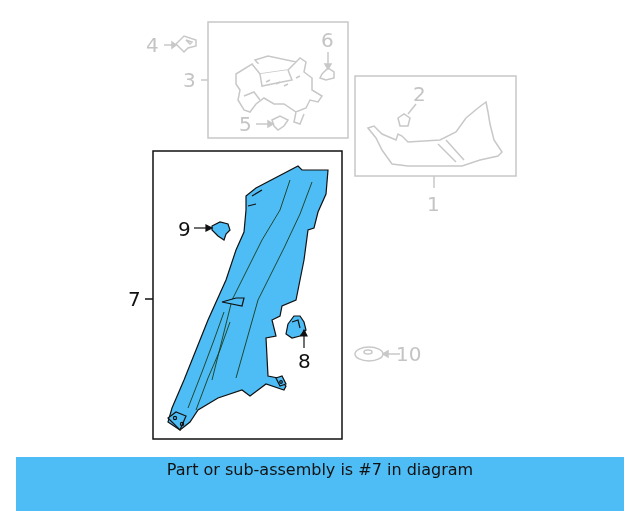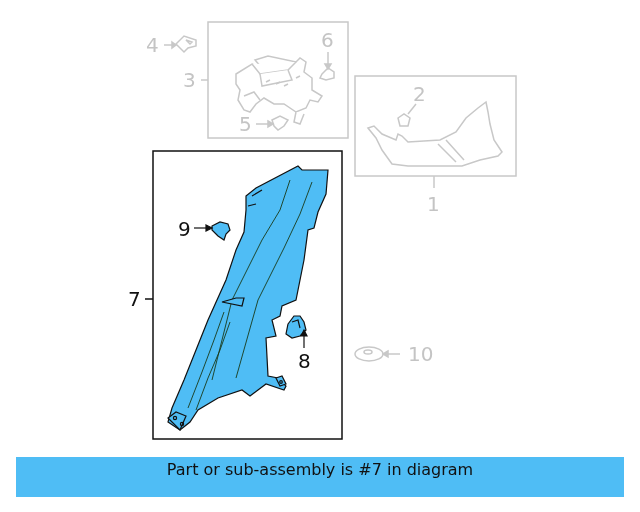--- a/index.html
+++ b/index.html
@@ -5,21 +5,21 @@
     html, body { margin: 0; padding: 0; }
     body {
       width: 640px; height: 512px; background: #ffffff; position: relative; overflow: hidden;
       font-family: "DejaVu Sans", sans-serif;
     }
     .diagram { position: absolute; left: 0; top: 0; width: 640px; height: 512px; }
     .callout { position: absolute; font-size: 20px; line-height: 20px; font-family: "DejaVu Sans", sans-serif; }
     .callout.faded { color: #c4c4c4; }
     .callout.active { color: #111111; }
     .banner {
-      position: absolute; left: 16px; top: 457px; width: 608px; height: 40px;
+      position: absolute; left: 16px; top: 457px; width: 608px; height: 54px;
       background: #4fbdf5; color: #111; text-align: center;
       font-size: 16px; line-height: 20px; padding-top: 3px; box-sizing: border-box;
       font-family: "DejaVu Sans", sans-serif;
     }
     .banner div { white-space: nowrap; }
   </style>
 </head>
 <body>
 
 <div class="diagram">
@@ -115,18 +115,18 @@
   
   <span class="callout faded" style="left:427px; top:194px;">1</span>
   <span class="callout faded" style="left:413px; top:84px;">2</span>
   <span class="callout faded" style="left:183px; top:70px;">3</span>
   <span class="callout faded" style="left:146px; top:35px;">4</span>
   <span class="callout faded" style="left:239px; top:114px;">5</span>
   <span class="callout faded" style="left:321px; top:30px;">6</span>
   <span class="callout active" style="left:128px; top:289px;">7</span>
   <span class="callout active" style="left:298px; top:351px;">8</span>
   <span class="callout active" style="left:178px; top:219px;">9</span>
-  <span class="callout faded" style="left:408px; top:344px;">10</span>
+  <span class="callout faded" style="left:396px; top:344px;">10</span>
 </div>
 
 <div class="banner">
   <div>Part or sub-assembly is #7 in diagram</div>
 </div>
 
 </body></html>

